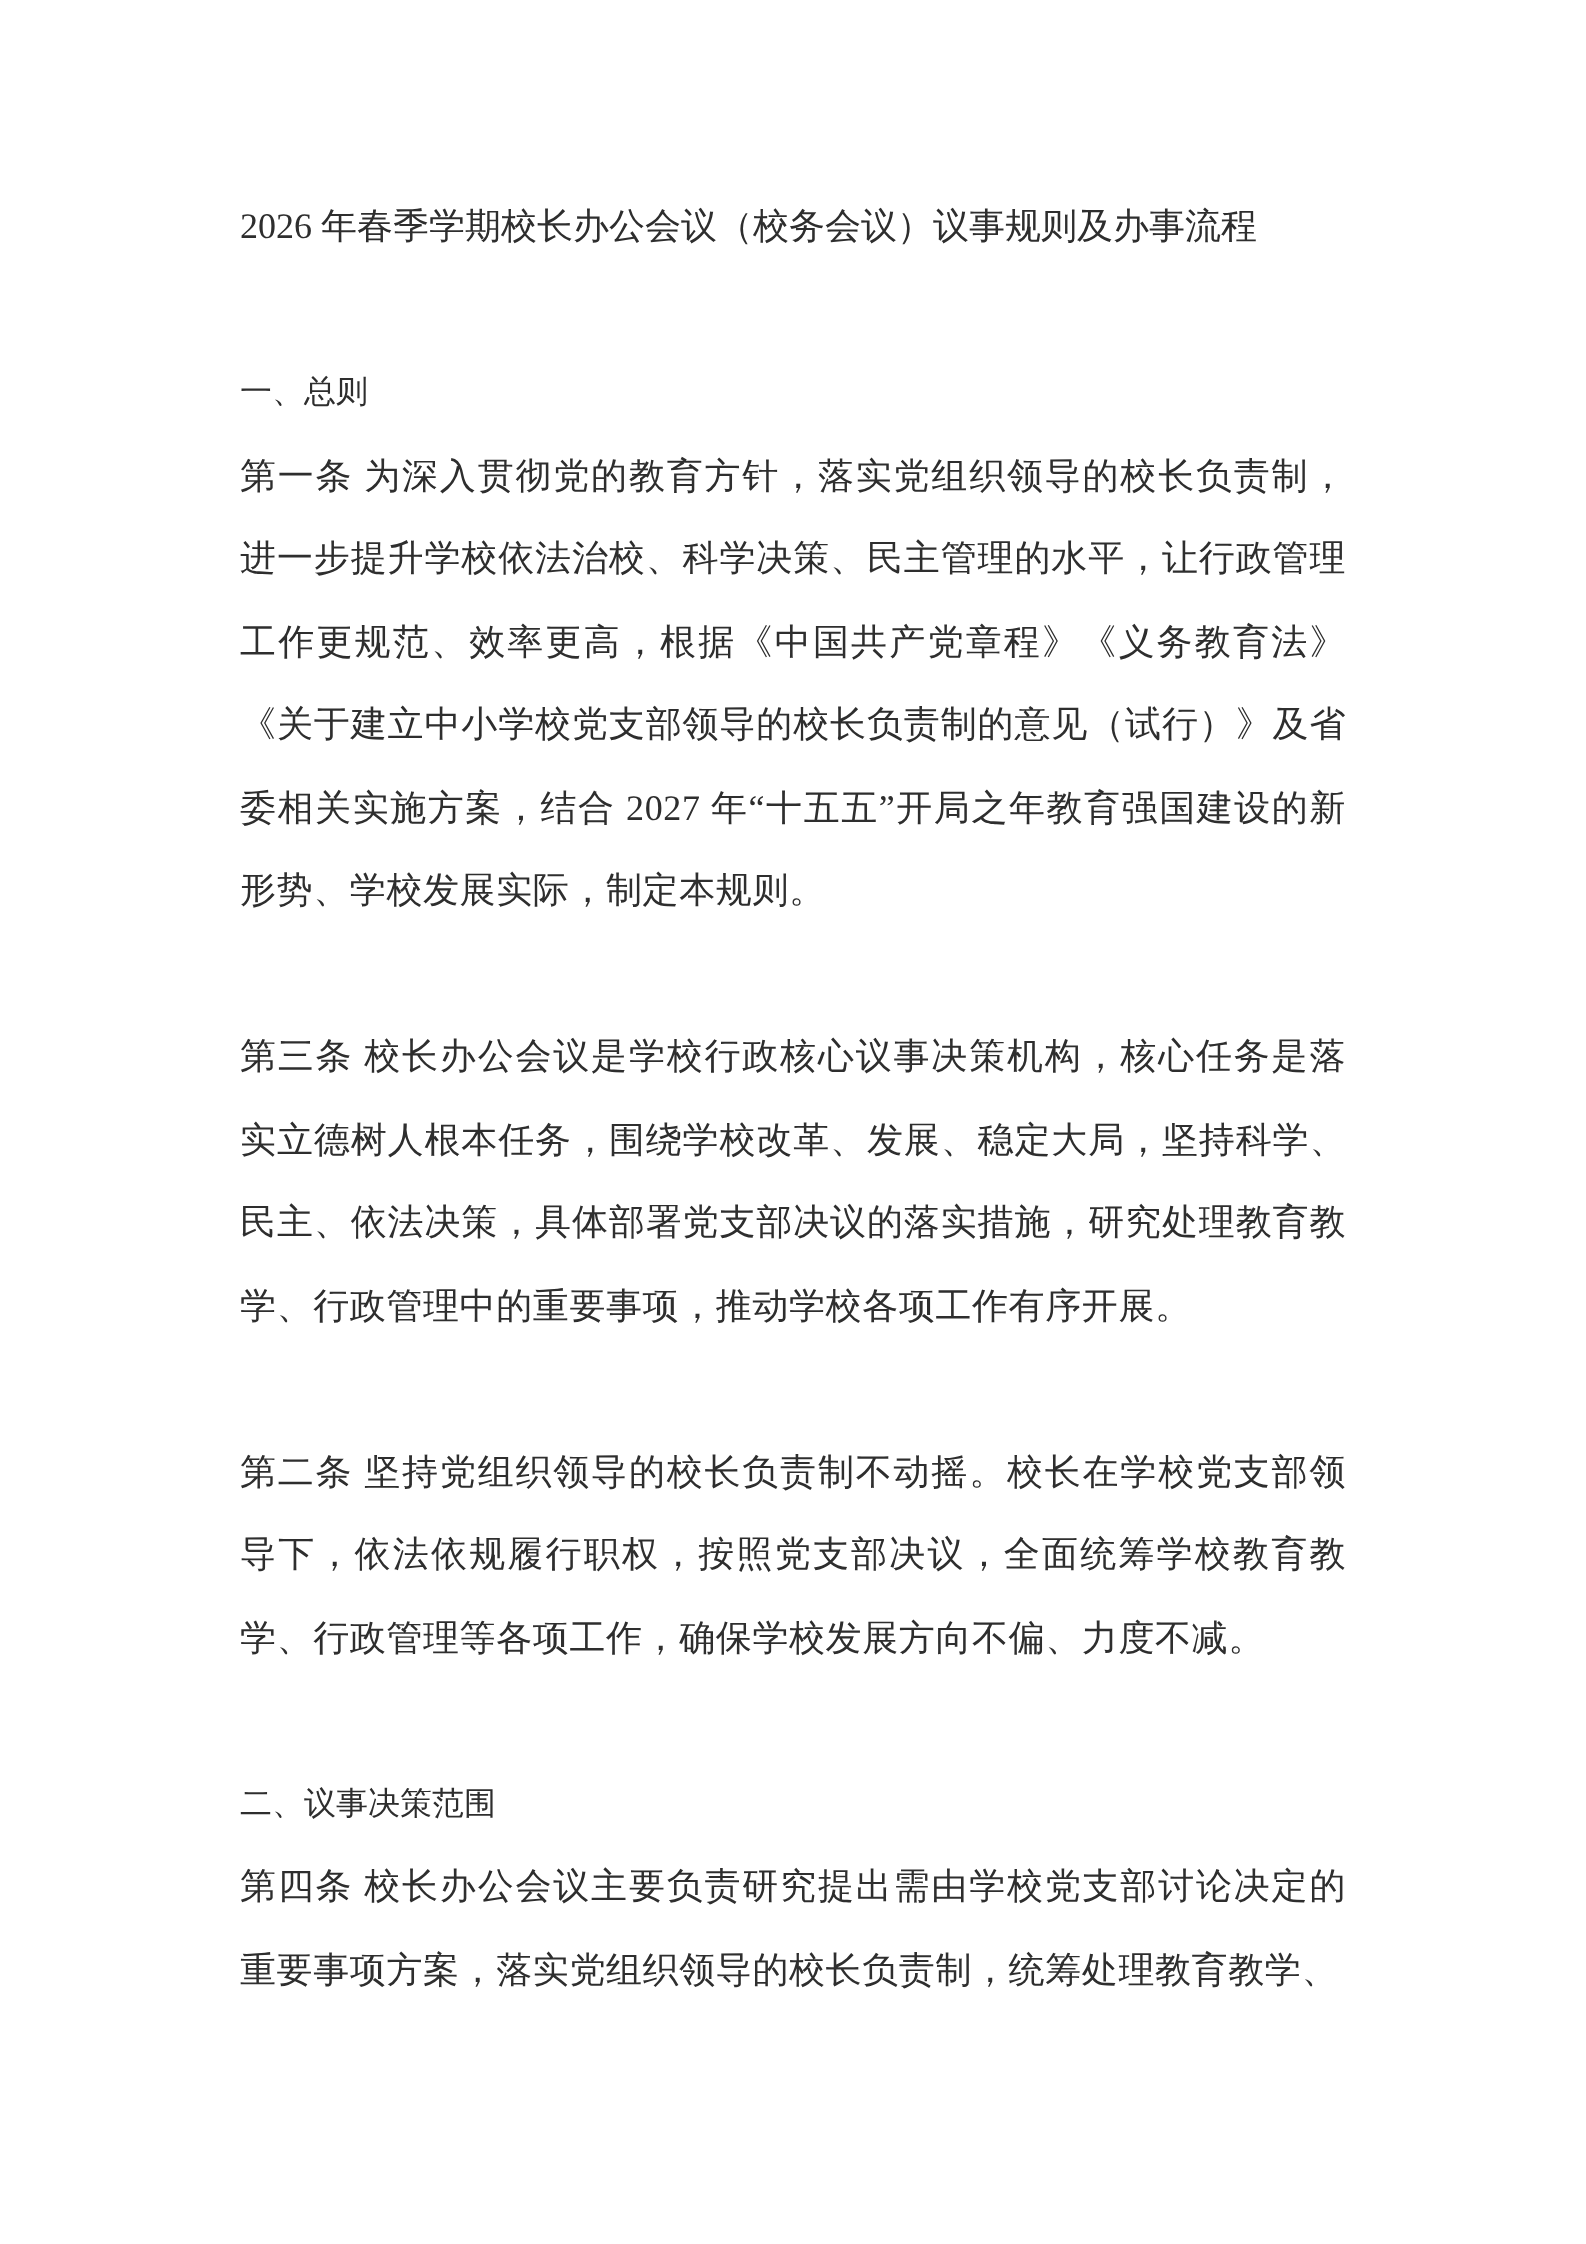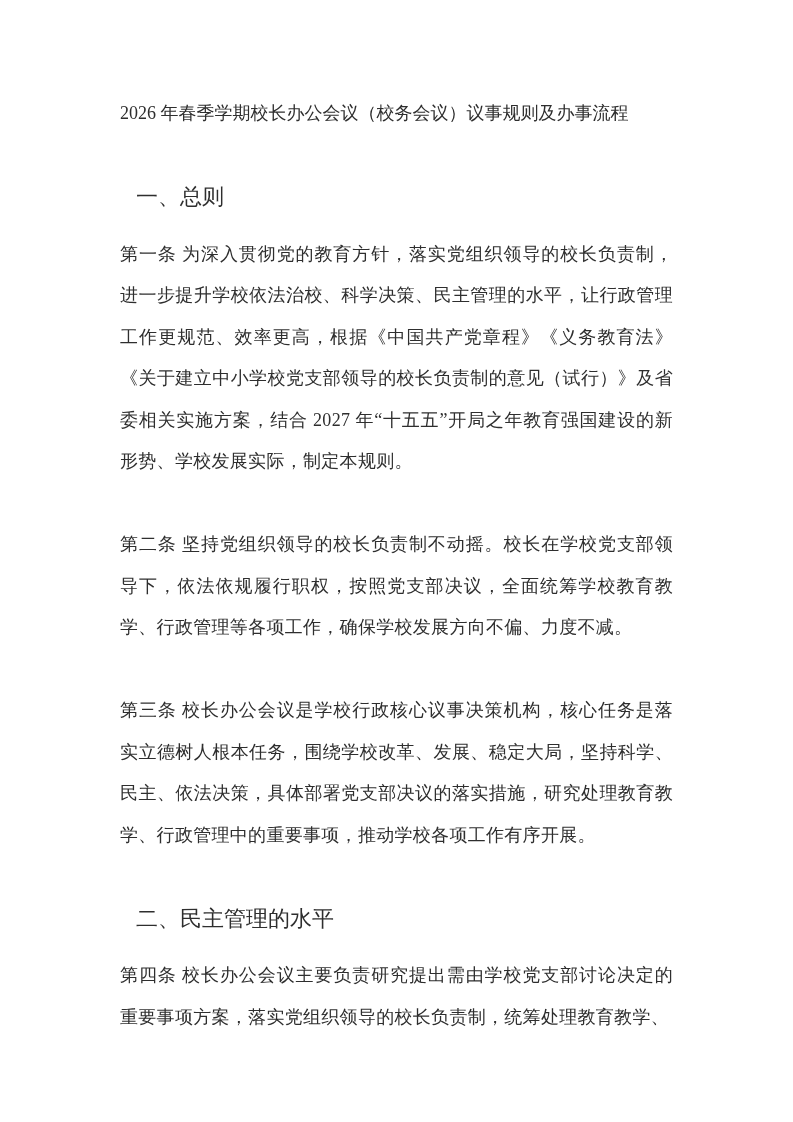--- a/index.html
+++ b/index.html
@@ -25,23 +25,23 @@
   }
   .doc-title {
     margin: 0 0 41.5px 0;
     font-weight: normal;
     font-size: 18px;
     line-height: 41.5px;
     text-align: left;
     white-space: nowrap;
   }
   .doc-heading {
-    margin: 16px;
+    margin: 0;
     font-weight: normal;
-    font-size: 22px;
+    font-size: 16px;
     line-height: 41.5px;
   }
   .doc-para {
     margin: 0;
     text-align: justify;
     letter-spacing: 0.3px;
   }
   .gap-before {
     margin-top: 41.5px;
   }
@@ -49,20 +49,20 @@
 </head>
 <body>
 
 <div class="page">
   <h1 class="doc-title">2026 年春季学期校长办公会议（校务会议）议事规则及办事流程</h1>
 
   <h2 class="doc-heading">一、总则</h2>
 
   <p class="doc-para">第一条 为深入贯彻党的教育方针，落实党组织领导的校长负责制，进一步提升学校依法治校、科学决策、民主管理的水平，让行政管理工作更规范、效率更高，根据《中国共产党章程》《义务教育法》《关于建立中小学校党支部领导的校长负责制的意见（试行）》及省委相关实施方案，结合 2027 年“十五五”开局之年教育强国建设的新形势、学校发展实际，制定本规则。</p>
 
+  <p class="doc-para gap-before">第三条 校长办公会议是学校行政核心议事决策机构，核心任务是落实立德树人根本任务，围绕学校改革、发展、稳定大局，坚持科学、民主、依法决策，具体部署党支部决议的落实措施，研究处理教育教学、行政管理中的重要事项，推动学校各项工作有序开展。</p>
+
   <p class="doc-para gap-before">第二条 坚持党组织领导的校长负责制不动摇。校长在学校党支部领导下，依法依规履行职权，按照党支部决议，全面统筹学校教育教学、行政管理等各项工作，确保学校发展方向不偏、力度不减。</p>
 
-  <p class="doc-para gap-before">第三条 校长办公会议是学校行政核心议事决策机构，核心任务是落实立德树人根本任务，围绕学校改革、发展、稳定大局，坚持科学、民主、依法决策，具体部署党支部决议的落实措施，研究处理教育教学、行政管理中的重要事项，推动学校各项工作有序开展。</p>
-
-  <h2 class="doc-heading gap-before">二、民主管理的水平</h2>
+  <h2 class="doc-heading gap-before">二、议事决策范围</h2>
 
   <p class="doc-para">第四条 校长办公会议主要负责研究提出需由学校党支部讨论决定的重要事项方案，落实党组织领导的校长负责制，统筹处理教育教学、</p>
 </div>
 
 </body></html>

